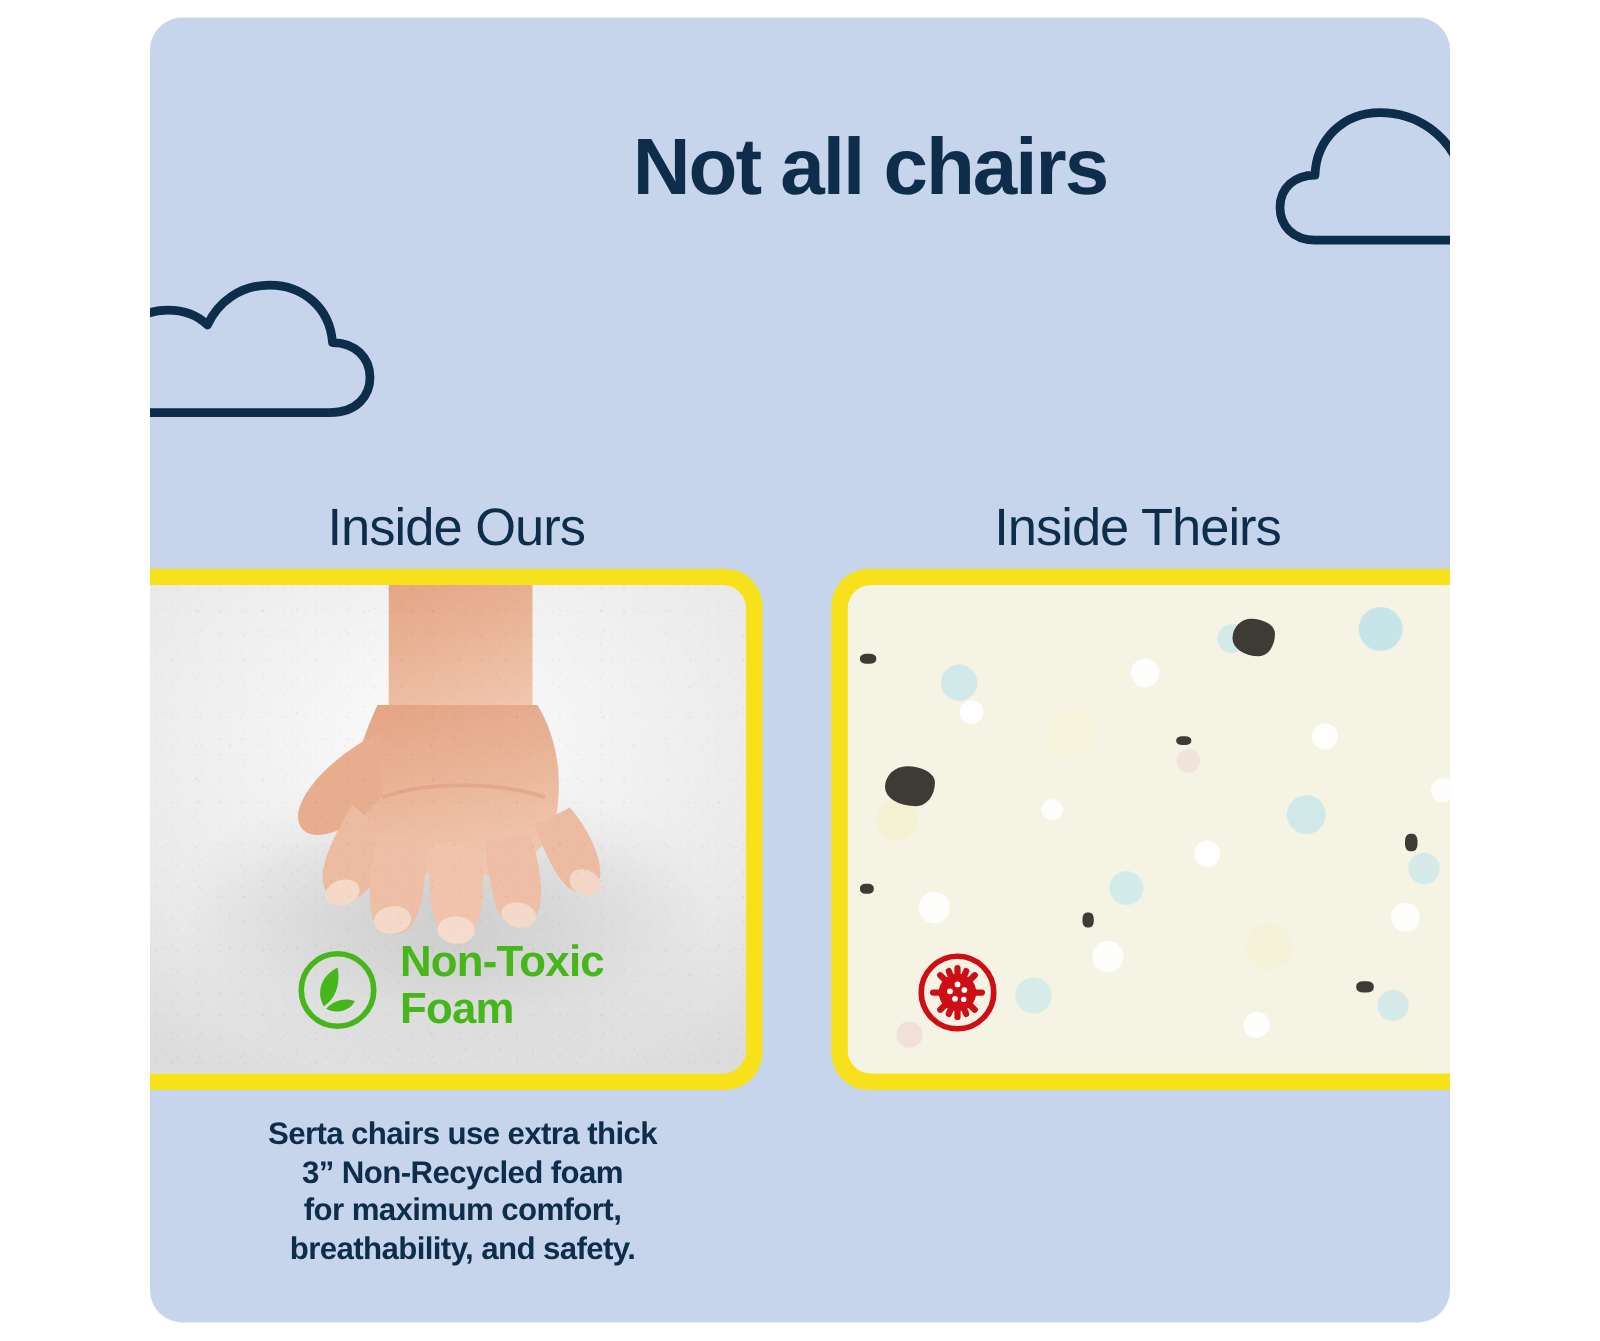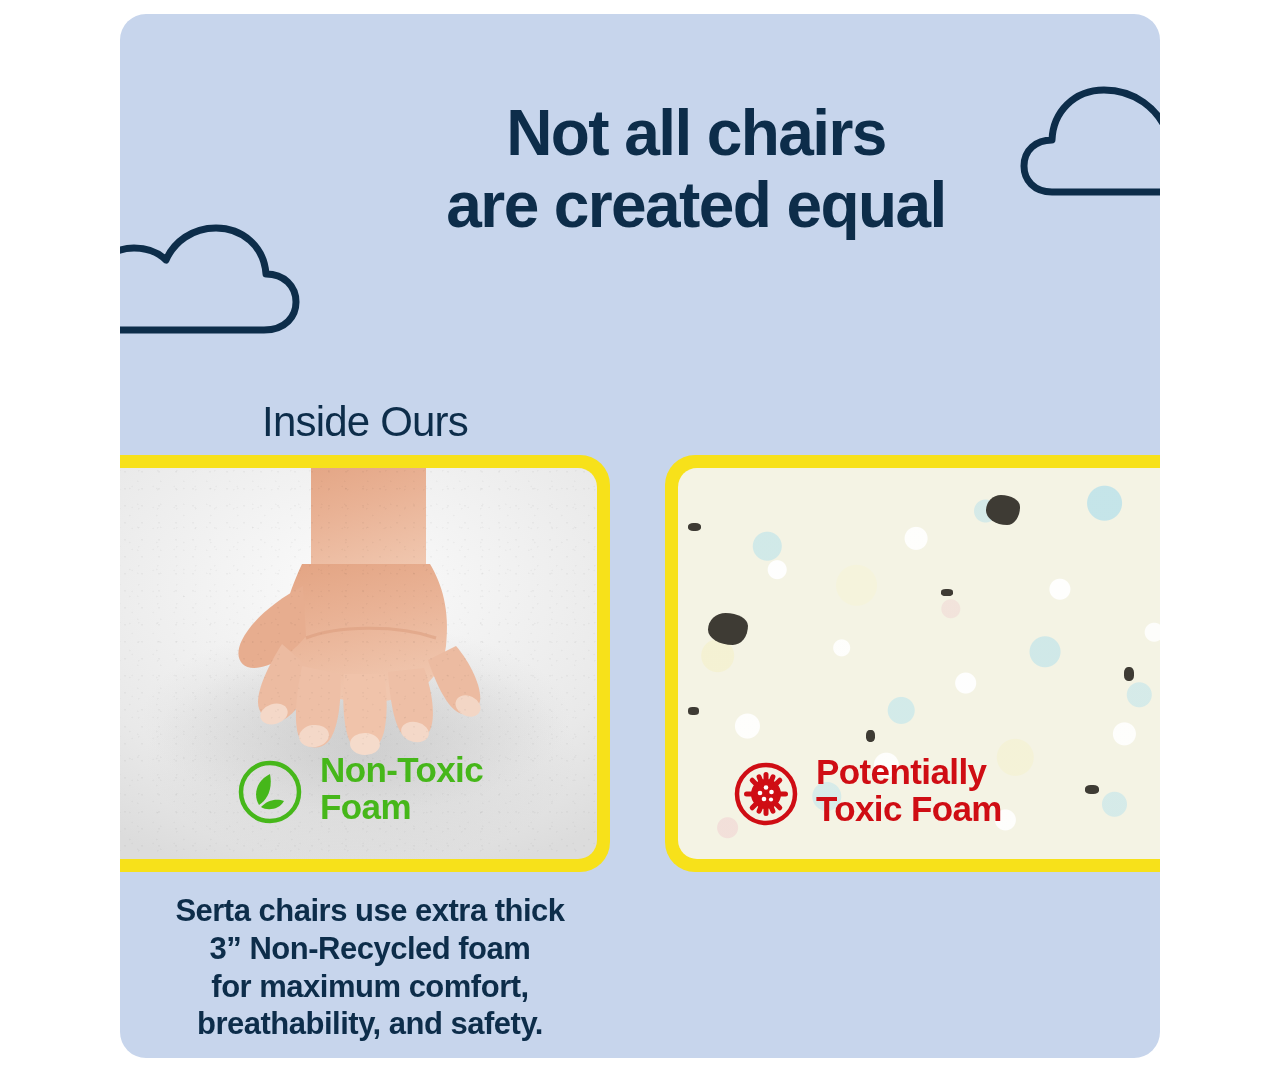--- a/index.html
+++ b/index.html
@@ -187,21 +187,21 @@
     white-space: pre-line;
   }
   #badge-ours .badge-label   { color: #46b71a; }
   #badge-theirs .badge-label { color: #cf0d14; }
 
   
   .caption {
     position: absolute;
     top: 878px;
     color: #0d2d4a;
-    font-size: 31px;
+    font-size: 25px;
     font-weight: 700;
     line-height: 1.22;
     letter-spacing: -0.5px;
     text-align: center;
     white-space: pre-line;
   }
   #caption-ours   { left: 10px;  width: 480px; }
   #caption-theirs { left: 555px; width: 480px; }
 </style>
 </head>
@@ -216,25 +216,25 @@
   </svg>
 
   <svg class="cloud-svg" id="cloud-right" width="180" height="150" viewBox="0 0 180 150">
     <path d="M 195 138 L 40 138 C 22 138 12 126 12 112 C 12 96 24 86 40 86
              C 41 58 62 36 92 36 C 122 36 146 54 156 80
              C 166 74 178 74 190 80" fill="none" stroke="#0d2d4a" stroke-width="7" stroke-linecap="round" stroke-linejoin="round"></path>
   </svg>
 
   <div id="headline">
     <span class="hl-line">Not all chairs</span>
-    <span class="hl-line">are created equal</span>
   </div>
 
 
   <div class="col-header" id="header-ours">Inside Ours</div>
+  <div class="col-header" id="header-theirs">Inside Theirs</div>
 
   <div class="panel" id="panel-ours">
     <div class="photo" id="photo-ours">
 
       <svg class="hand-svg" width="491" height="391" viewBox="0 0 491 391">
         <defs>
           <linearGradient id="skin" x1="0" y1="0" x2="0.3" y2="1">
             <stop offset="0%" stop-color="#e3a483"></stop>
             <stop offset="45%" stop-color="#e9b295"></stop>
             <stop offset="100%" stop-color="#f0c6ae"></stop>
@@ -322,22 +322,20 @@
             <rect x="30.5" y="44" width="5" height="10" rx="2.5" transform="rotate(-22 33 33)"></rect>
           </g>
           <g fill="#ffffff">
             <circle cx="33" cy="26.5" r="2.3"></circle>
             <circle cx="27" cy="32" r="2.3"></circle>
             <circle cx="38.5" cy="31" r="2.3"></circle>
             <circle cx="31" cy="38" r="2.3"></circle>
             <circle cx="38" cy="38.5" r="2.1"></circle>
           </g>
         </svg>
-        <div class="badge-label">Potentially
-Toxic Foam</div>
       </div>
 
     </div>
   </div>
 
   <div class="caption" id="caption-ours">Serta chairs use extra thick
 3” Non-Recycled foam
 for maximum comfort,
 breathability, and safety.</div>
 

